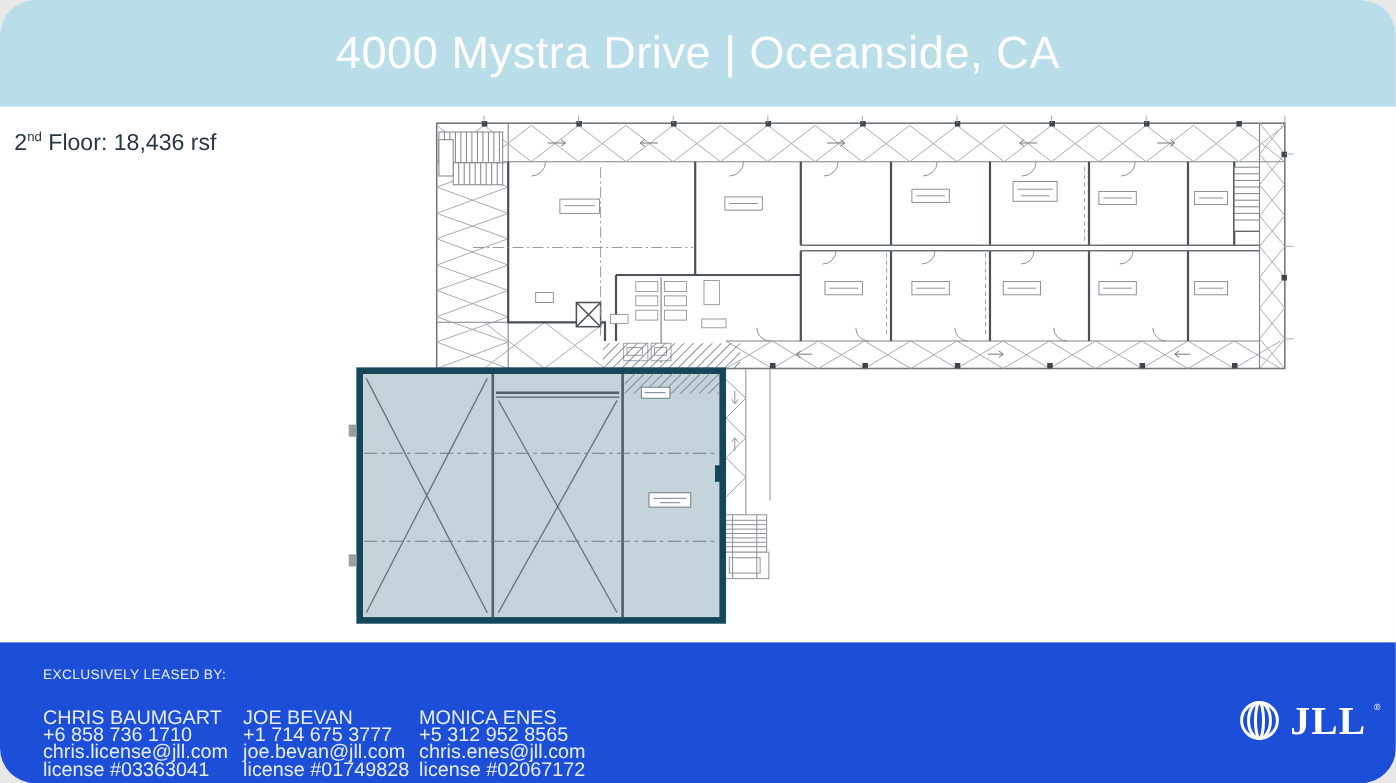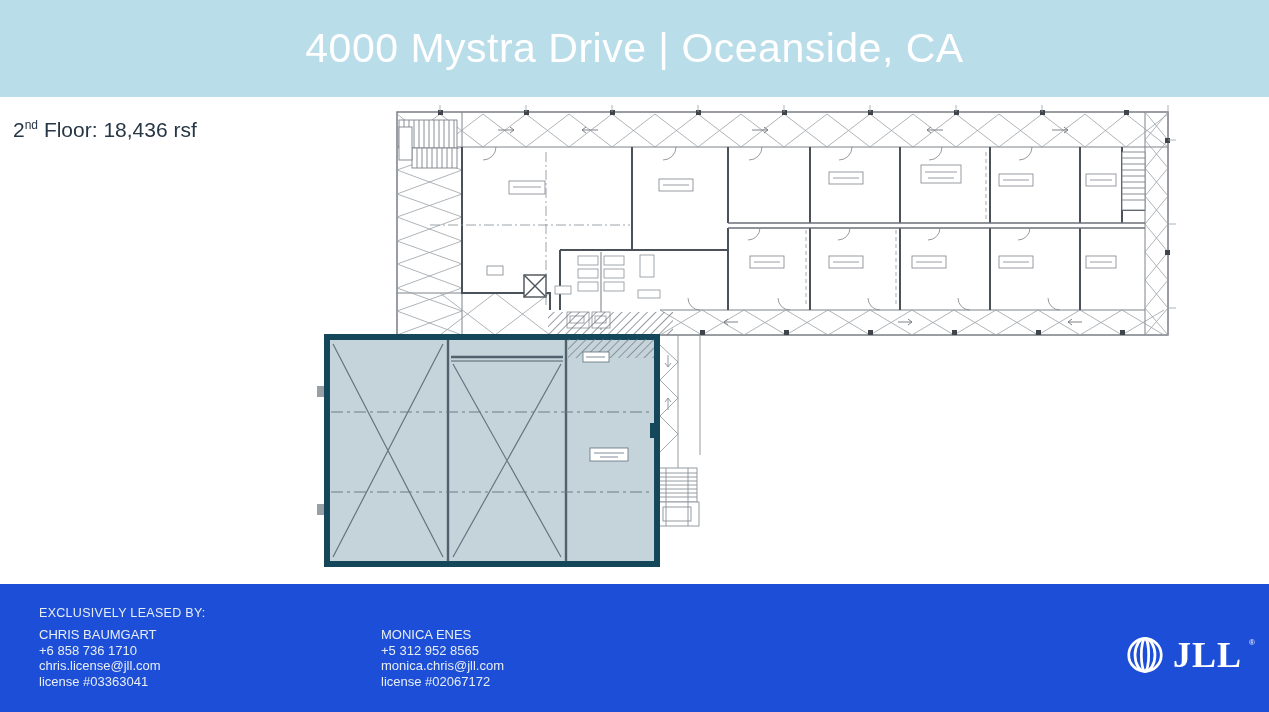--- a/index.html
+++ b/index.html
@@ -1,18 +1,18 @@
 <!DOCTYPE html>
 <html><head>
 <meta charset="utf-8">
 <style>
   html,body{margin:0;padding:0;background:#e8e8e8;}
   .slide{
     position:relative;width:1269px;height:712px;background:#ffffff;
-    font-family:"Liberation Sans", sans-serif;overflow:hidden;margin:0 auto;
+    font-family:"Liberation Sans", sans-serif;overflow:hidden;margin:0 auto;border-radius:32px;
   }
   
   .title-band{
     position:absolute;left:0;top:0;width:1269px;height:97px;
     background:#b9dde9;display:flex;align-items:center;justify-content:center;
   }
   .title-band h1{
     margin:0;font-size:41px;font-weight:400;color:#ffffff;letter-spacing:.5px;
   }
   
@@ -21,21 +21,21 @@
   }
   .floor-info sup{font-size:12px;vertical-align:super;line-height:0;text-align:center;}
   
   svg.plan{position:absolute;left:0;top:0;width:1269px;height:712px;}
   
   .footer{
     position:absolute;left:0;top:584px;width:1269px;height:136px;background:#1d4ed8;
     color:#e7eef1;
   }
   .leased-by{position:absolute;left:39px;top:22px;font-size:12.5px;letter-spacing:.3px;}
-  .contact{position:absolute;top:43px;font-size:13px;line-height:15.5px;}
+  .contact{position:absolute;top:61px;font-size:18px;line-height:15.5px;}
   .contact.c1{left:39px;}
   .contact.c2{left:221px;}
   .contact.c3{left:381px;}
   .contact .line{white-space:nowrap;}
   .jll-logo{
     position:absolute;left:1124px;top:50px;display:flex;align-items:flex-start;gap:7px;
   }
   .jll-mark{width:42px;height:42px;}
   .jll-text{
     font-family:"Liberation Serif", serif;font-weight:700;font-size:36px;
@@ -244,25 +244,31 @@
   <div class="footer">
     <div class="leased-by">EXCLUSIVELY LEASED BY:</div>
 
     <div class="contact c1">
       <div class="line">CHRIS BAUMGART</div>
       <div class="line">+6 858 736 1710</div>
       <div class="line">chris.license@jll.com</div>
       <div class="line">license #03363041</div>
     </div>
 
+    <div class="contact c2">
+      <div class="line">JOE BEVAN</div>
+      <div class="line">+1 714 675 3777</div>
+      <div class="line">joe.bevan@jll.com</div>
+      <div class="line">license #01749828</div>
+    </div>
 
     <div class="contact c3">
       <div class="line">MONICA ENES</div>
       <div class="line">+5 312 952 8565</div>
-      <div class="line">monica.chris@jll.com</div>
+      <div class="line">chris.enes@jll.com</div>
       <div class="line">license #02067172</div>
     </div>
 
     <div class="jll-logo">
       <svg class="jll-mark" viewBox="0 0 40 40" aria-hidden="true">
         <g stroke="#ffffff" stroke-width="2.6" fill="none">
           <circle cx="20" cy="20" r="15.5"></circle>
           <ellipse cx="20" cy="20" rx="9.5" ry="15.5"></ellipse>
           <ellipse cx="20" cy="20" rx="3.5" ry="15.5"></ellipse>
         </g>

